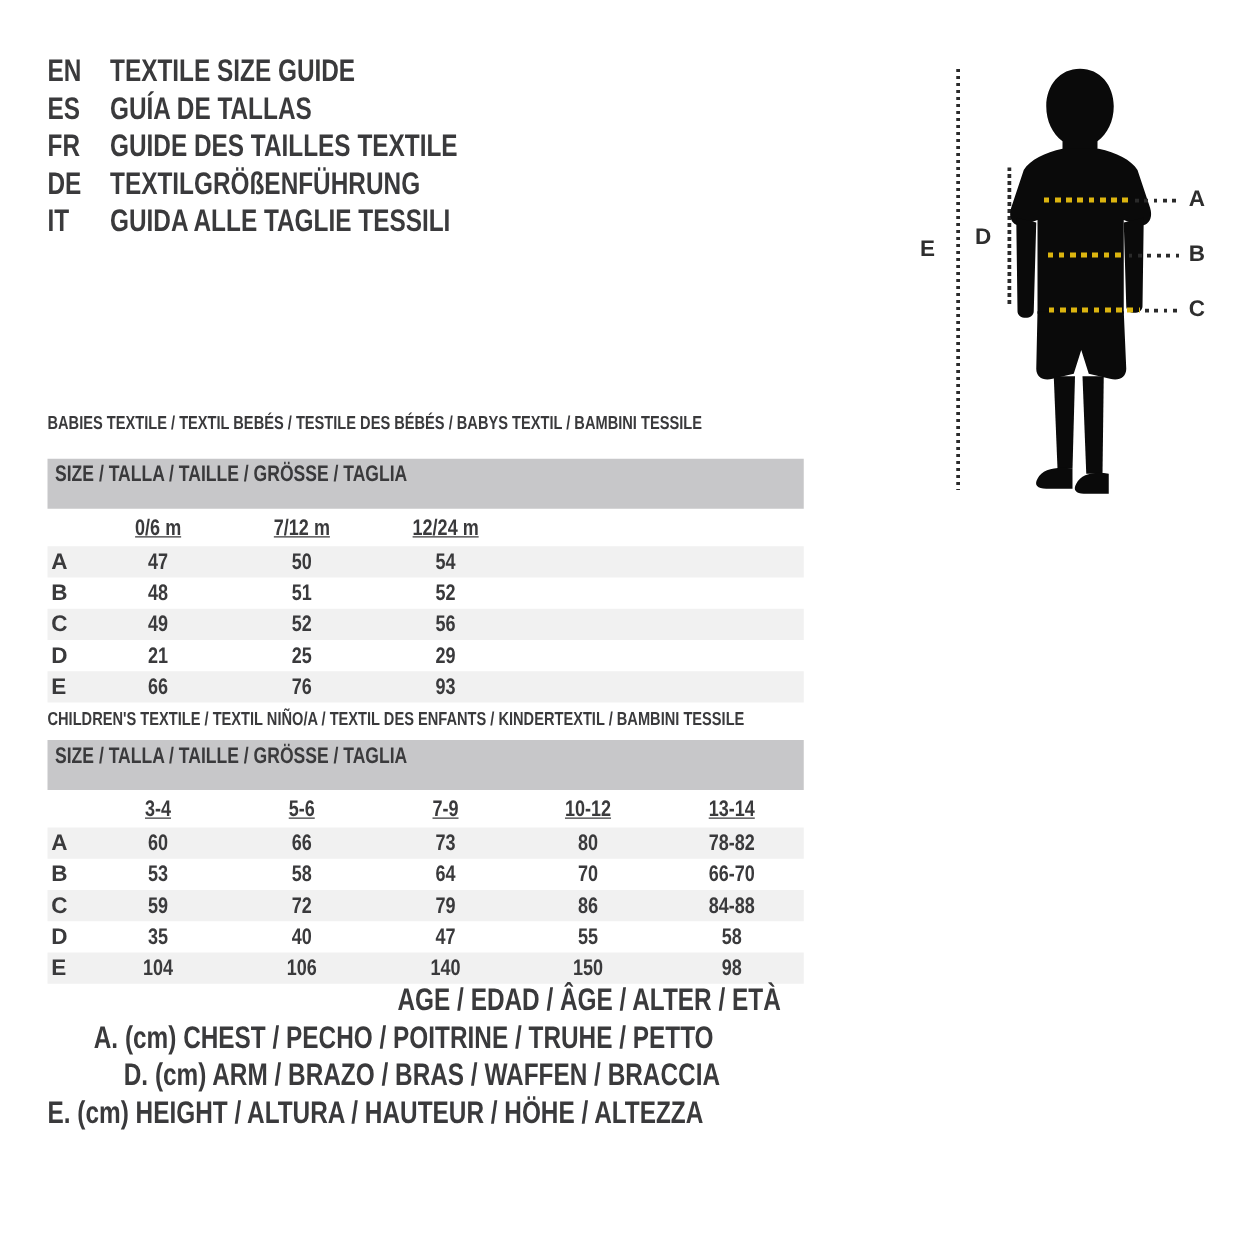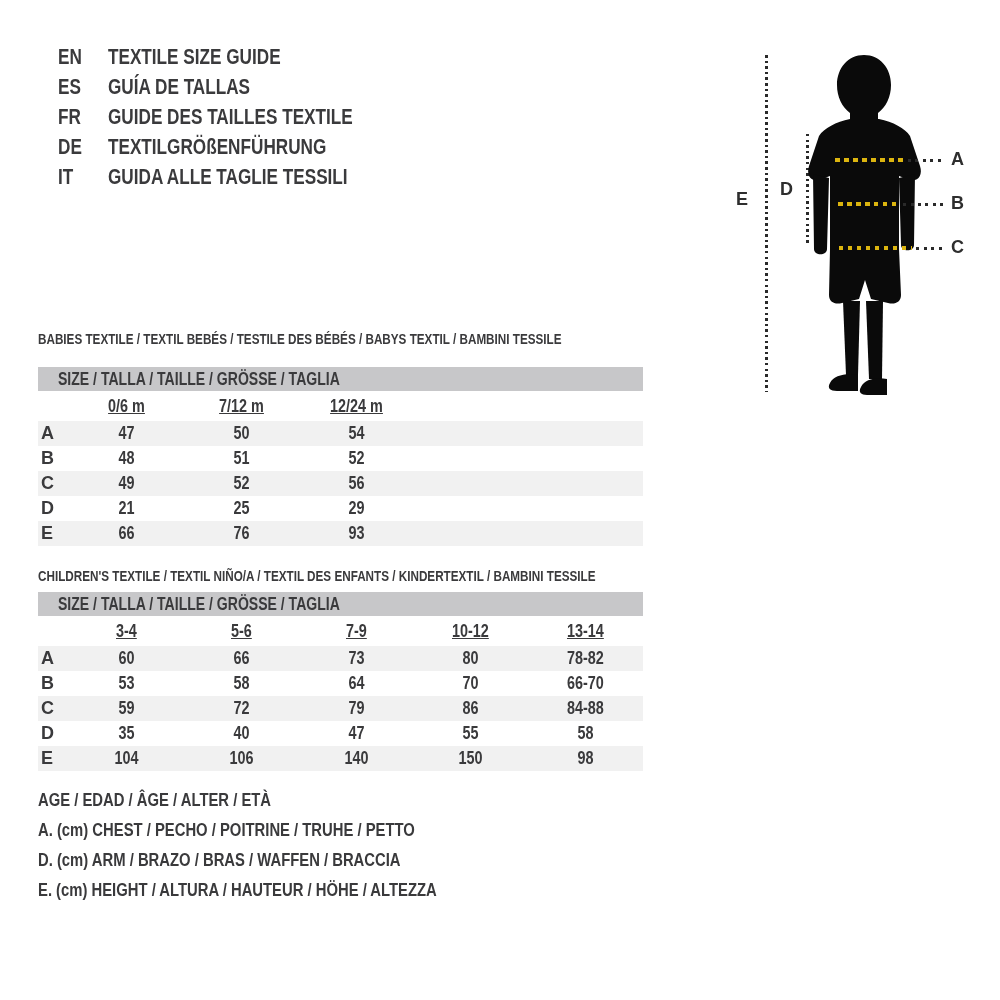--- a/index.html
+++ b/index.html
@@ -7,21 +7,21 @@
     width:1000px;height:1000px;position:relative;overflow:hidden;
     background:#ffffff;color:#3a3a3c;
     font-family:"Liberation Sans", sans-serif;font-weight:bold;
   }
   .ib{display:inline-block;white-space:nowrap;}
   .condL{transform:scaleX(0.78);transform-origin:0 50%;}
   .condC{transform:scaleX(0.80);transform-origin:50% 50%;}
 
   
   .lang-header{position:absolute;left:38px;top:42px;}
-  .lang-row{height:30px;line-height:30px;font-size:22px;margin-left:20px;}
+  .lang-row{height:30px;line-height:30px;font-size:25px;}
   .lang-code{width:50px;}
 
   
   .vdots{position:absolute;width:3px;
     background-image:repeating-linear-gradient(to bottom,#2a2a2a 0px,#2a2a2a 2.5px,transparent 2.5px,transparent 5.6px);}
   #e-line{left:765px;top:55px;height:337px;}
   #d-line{left:806px;top:134px;height:110px;}
   .axis-label{position:absolute;font-size:18px;color:#2e2e2e;}
   #e-label{left:736px;top:189px;}
   #d-label{left:780px;top:179px;}
@@ -40,31 +40,31 @@
   #mC-b{left:916px;top:247px;width:28px;}
   #mC-label{left:951px;top:237px;}
 
   
   .section-heading{position:absolute;left:38px;font-size:15px;}
   #babies-heading{top:330px;}
   #children-heading{top:555px;margin-top:12px;}
   .size-table{position:absolute;left:38px;width:605px;}
   #babies-table{top:367px;}
   #children-table{top:592px;}
-  .size-bar{height:24px;line-height:24px;background:#c7c7c9;padding-left:20px;font-size:18px;color:#3a3a3c;}
+  .size-bar{height:40px;line-height:24px;background:#c7c7c9;padding-left:6px;font-size:18px;color:#3a3a3c;}
   .cols-row{display:flex;height:30px;align-items:center;font-size:18px;text-decoration:underline;}
   .data-row{display:flex;height:25px;align-items:center;font-size:18px;}
   .data-row.odd{background:#f1f1f1;}
   .row-label{width:28px;padding-left:3px;}
   .spacer{width:28px;padding-left:3px;}
   .cell{width:115px;text-align:center;}
 
   
   .legend{position:absolute;left:38px;top:785px;}
-  .legend-line{height:30px;line-height:30px;font-size:19px;}
+  .legend-line{height:30px;line-height:30px;font-size:25px;text-align:right;}
 </style>
 </head>
 <body>
 
 <main>
 
   <section class="lang-header">
     <div class="lang-row">
       <span class="ib condL lang-code">EN</span><span class="ib condL">TEXTILE SIZE GUIDE</span>
     </div>

